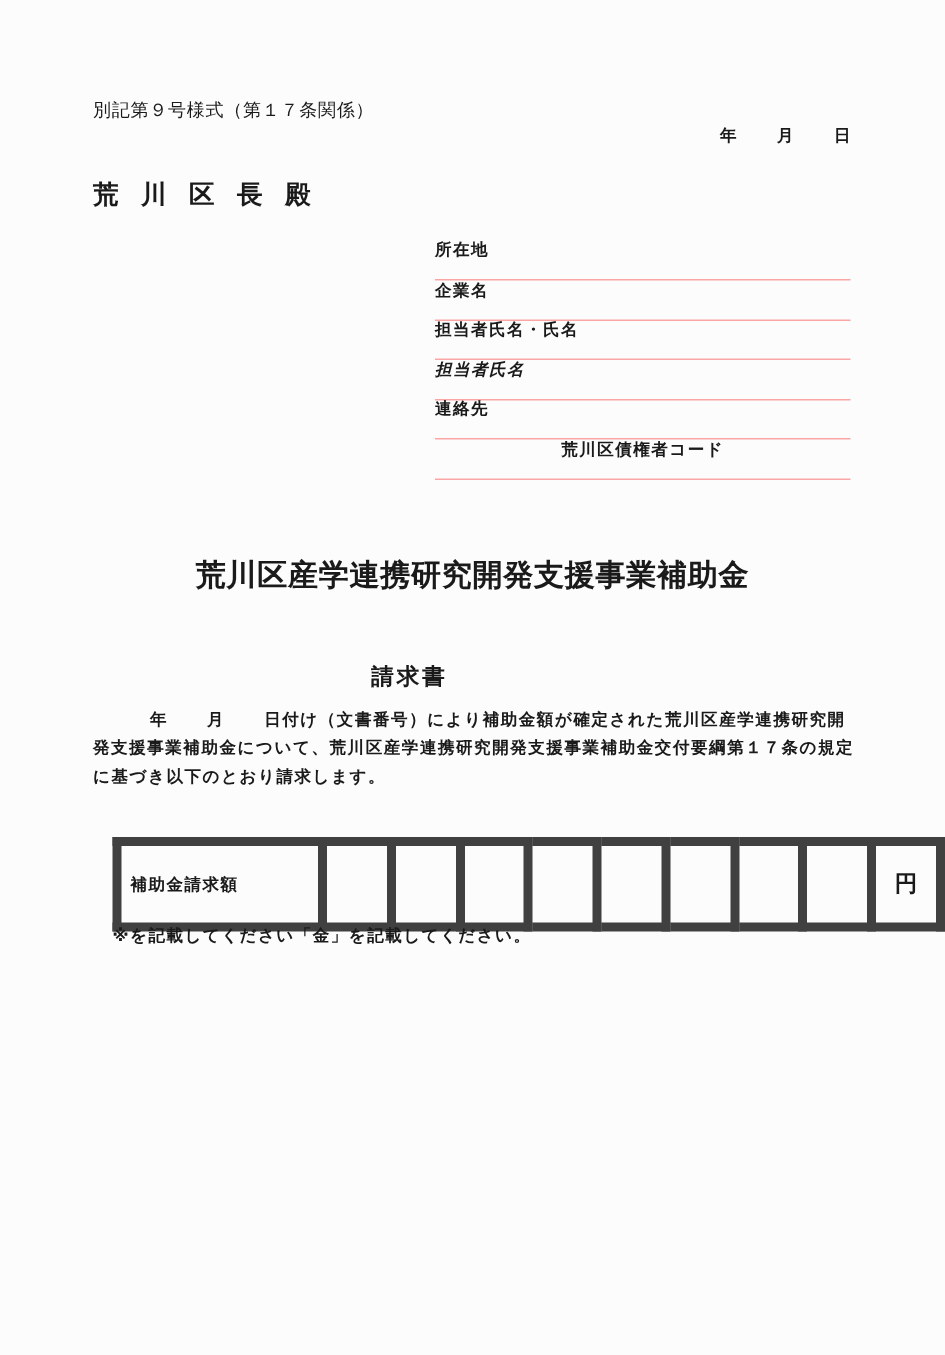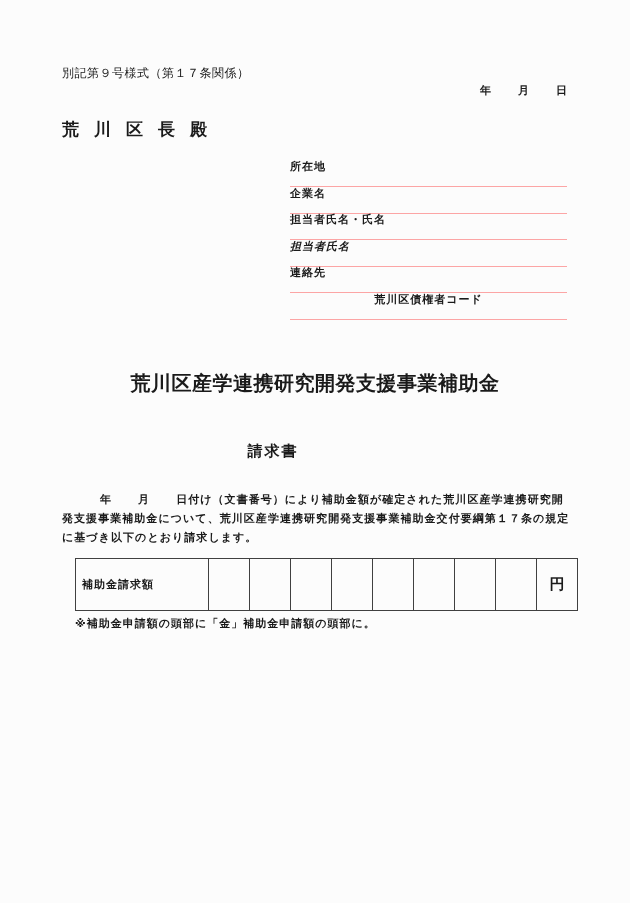--- a/index.html
+++ b/index.html
@@ -6,25 +6,25 @@
   body { width:630px; height:903px; background:#fcfcfc; position:relative; overflow:hidden;
          font-family:"DejaVu Sans", "Liberation Sans", sans-serif; color:#1a1a1a; }
   .abs { position:absolute; white-space:nowrap; }
   .form-no { left:62px; top:65px; font-size:12px; font-family:Liberation Serif, serif; letter-spacing:0.5px; }
   .date { top:83px; font-size:11px; font-weight:bold; }
   .addressee { left:62px; top:118px; font-size:17px; font-weight:bold; }
   .addressee span { display:inline-block; margin-right:15px; }
   .field { position:absolute; left:290px; width:277px; border-bottom:1px solid #fca5a5; font-size:11px; font-weight:bold; padding-bottom:12px; letter-spacing:1px; }
   .title1 { left:0; width:630px; text-align:center; top:370px; font-size:20px; font-weight:bold; letter-spacing:0.5px; }
   .title2 { left:0; width:546px; text-align:center; top:398px; font-size:15px; font-weight:bold; letter-spacing:2px;margin-top:44px; }
-  .para { left:62px; top:470px; width:510px; font-size:11px; font-weight:bold; line-height:19px; white-space:normal; letter-spacing:1.05px;margin-top:20px; }
+  .para { left:62px; top:470px; width:510px; font-size:11px; font-weight:bold; line-height:19px; white-space:normal; letter-spacing:1.05px; }
   .para .ind { display:inline-block; width:38px; }
   .para .gap { display:inline-block; width:26px; }
   table.amount { position:absolute; left:75px; top:558px; border-collapse:collapse; }
-  table.amount td { border:1px solid #404040; height:51px; padding:0; }
+  table.amount td { border:6px solid #404040; height:51px; padding:0; }
   td.label { width:126px; font-size:11px; font-weight:bold; padding-left:6px !important; letter-spacing:1px; }
   td.digit { width:40px; }
   td.yen { width:40px; text-align:center; font-size:15px; font-weight:bold; }
   .note { left:75px; top:616px; font-size:11px; font-weight:bold; letter-spacing:1px; }
 </style>
 </head>
 <body>
 
 <div class="abs form-no">別記第９号様式（第１７条関係）</div>
 
@@ -58,13 +58,13 @@
     <td class="digit"></td>
     <td class="digit"></td>
     <td class="digit"></td>
     <td class="digit"></td>
     <td class="digit"></td>
     <td class="yen">円</td>
   </tr>
 </tbody>
   </table>
 
-<div class="abs note">※補助金申請額の頭部に「金」補助金申請額の頭部に。</div>
+<div class="abs note">※を記載してください「金」を記載してください。</div>
 
 </body></html>

